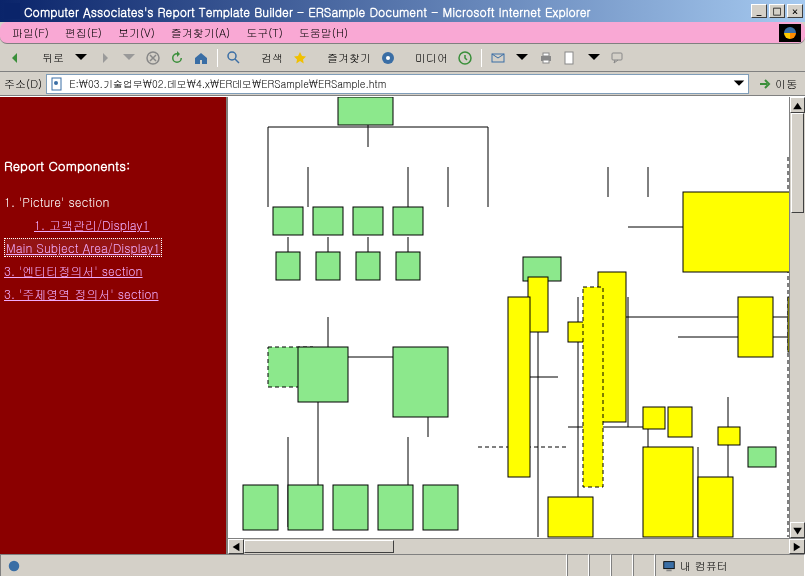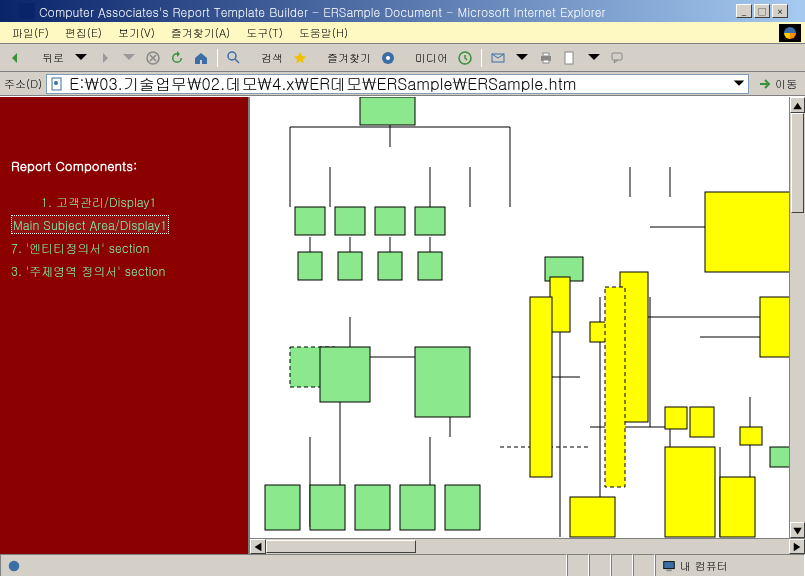--- a/index.html
+++ b/index.html
@@ -1,42 +1,42 @@
 <!DOCTYPE html>
 <html><head>
 <meta charset="utf-8">
 <style>
   * { box-sizing: border-box; margin: 0; padding: 0; }
   body { font-family: "Gulim", "Tahoma", sans-serif; font-size: 11px; background: #d4d0c8; width: 805px; height: 576px; overflow: hidden; }
-  .titlebar { height: 22px; background: linear-gradient(to right, #0a246a, #a6caf0); color: #fff; display: flex; align-items: center; padding: 0 17px; }
+  .titlebar { height: 22px; background: linear-gradient(to right, #0a246a, #a6caf0); color: #fff; display: flex; align-items: center; padding: 0 2px; font-weight: bold; }
   .titlebar .app-icon { width: 16px; height: 16px; background: #0a246a; margin: 0 4px 0 2px; }
   .titlebar .title { flex: 1; font-size: 12px; }
   .winbtns { display: flex; gap: 2px; }
   .winbtn { width: 16px; height: 14px; background: #d4d0c8; border: 1px solid #fff; border-right-color:#404040; border-bottom-color:#404040; font-size:9px; display:flex; align-items:center; justify-content:center; color:#000;}
-  .menubar { height: 22px; background: #fef9c3; display: flex; align-items:center; padding: 4px 4px; border-bottom: 1px solid #808080;}
+  .menubar { height: 22px; background: #f9a8d4; display: flex; align-items:center; padding: 4px 4px; border-bottom: 1px solid #808080; border-radius: 7px;}
   .menubar .menuitem { padding: 2px 8px; cursor: default; }
   .menubar .logo { margin-left:auto; width:22px; height:18px; background:#000; display:flex; align-items:center; justify-content:center;}
   .menubar .logo svg { width:16px; height:16px; }
   .toolbar { height: 28px; background: #d4d0c8; display:flex; align-items:center; padding:0 4px; gap:2px; border-bottom:1px solid #808080;}
   .tbtn { width:22px; height:22px; display:flex; align-items:center; justify-content:center; border:1px solid transparent;}
   .tbtn svg { width:16px; height:16px; }
   .tlabel { padding:0 4px;margin-left:10px; }
   .sep { width:1px; height:18px; background:#808080; margin:0 3px; border-right:1px solid #fff;}
   .addressbar { height: 24px; background:#d4d0c8; display:flex; align-items:center; padding:0 4px; gap:4px; border-bottom:1px solid #808080;}
   .addressbar .albl { }
   .addressbar .abox { flex:1; height:20px; background:#fff; border:1px solid #7f9db9; display:flex; align-items:center; padding:0 2px; gap:4px;}
   .addressbar .abox .aicon { width:16px; height:16px;}
-  .addressbar .abox .atxt { flex:1; font-size:16px; white-space:nowrap; overflow:hidden;}
+  .addressbar .abox .atxt { flex:1; font-size:10px; white-space:nowrap; overflow:hidden;}
   .addressbar .abox .adrop { width:14px; display:flex; align-items:center; justify-content:center;}
   .addressbar .go { display:flex; align-items:center; gap:2px; padding:0 4px;text-align:center;}
   .content { position:relative; width:805px; height: calc(576px - 22px - 22px - 28px - 24px - 22px); border-top:1px solid #fff; display:flex;}
-  .sidebar { width:248px; background:#8b0000; color:#fff; padding:14px 11px; font-size:12px; overflow:hidden;}
+  .sidebar { width:226px; background:#8b0000; color:#fff; padding:14px 4px; font-size:12px; overflow:hidden;}
   .sidebar .hdr { font-weight:bold; margin: 45px 0 18px 0; font-size:13px;}
   .sidebar .ln { margin:6px 0; }
-  .sidebar a { color:#86efac; cursor:pointer;}
+  .sidebar a { color:#f0abfc; text-decoration:underline; cursor:pointer;}
   .sidebar .sel { border:1px dotted #fff; padding:0 1px; background:rgba(255,255,255,0.08);}
   .diagram { flex:1; background:#fff; position:relative; overflow:auto; border-left:2px inset #d4d0c8;}
   .diagram svg { display:block; }
   .scrollbar-v { position:absolute; right:0; top:0; bottom:16px; width:16px; background:#d4d0c8; border-left:1px solid #808080;}
   .scrollbar-v .thumb { position:absolute; left:1px; right:1px; top:16px; height:100px; background:#d4d0c8; border:1px solid #fff; border-right-color:#404040; border-bottom-color:#404040;}
   .scrollbar-v .arr { position:absolute; left:0; right:0; height:16px; background:#d4d0c8; border:1px solid #fff; border-right-color:#404040; border-bottom-color:#404040; display:flex; align-items:center; justify-content:center;}
   .scrollbar-v .arr.up{top:0;} .scrollbar-v .arr.dn{bottom:0;}
   .scrollbar-h { position:absolute; left:0; right:0; bottom:0; height:16px; background:#d4d0c8; border-top:1px solid #808080;}
   .scrollbar-h .thumb { position:absolute; top:1px; bottom:1px; left:16px; width:150px; background:#d4d0c8; border:1px solid #fff; border-right-color:#404040; border-bottom-color:#404040;}
   .scrollbar-h .arr { position:absolute; top:0; bottom:0; width:16px; background:#d4d0c8; border:1px solid #fff; border-right-color:#404040; border-bottom-color:#404040; display:flex; align-items:center; justify-content:center;}
@@ -195,23 +195,24 @@
     <svg width="16" height="16" viewBox="0 0 16 16">
         <path d="M3 8h7M8 4l4 4-4 4" stroke="#3a8f3a" stroke-width="2" fill="none"></path>
       </svg>
     <span>이동</span>
   </div>
 </div>
 
 <div class="content">
   <div class="sidebar">
     <div class="hdr">Report Components:</div>
+    <div class="ln"><span>1. 'Picture' section</span></div>
     <div class="ln" style="padding-left:30px"><a>1. 고객관리/Display1</a></div>
     <div class="ln"><a class="sel">Main Subject Area/Display1</a></div>
-    <div class="ln"><a>7. '엔티티정의서' section</a></div>
+    <div class="ln"><a>3. '엔티티정의서' section</a></div>
     <div class="ln"><a>3. '주제영역 정의서' section</a></div>
   </div>
 
   <div class="diagram">
     <svg width="583" height="442" viewBox="0 0 583 442">
 
       <g stroke="#000" stroke-width="1" fill="none">
         <path d="M140 10 V50 M140 30 H40 V110 M140 30 H260 V110 M80 70 V110 M180 70 V110 M220 70 V110"></path>
         <path d="M60 140 V180 M100 140 V180 M140 140 V180 M180 140 V180"></path>
         <path d="M100 220 V260 M100 260 H200 M200 260 V340 M90 260 V430 M60 340 V430 M180 340 V430"></path>

